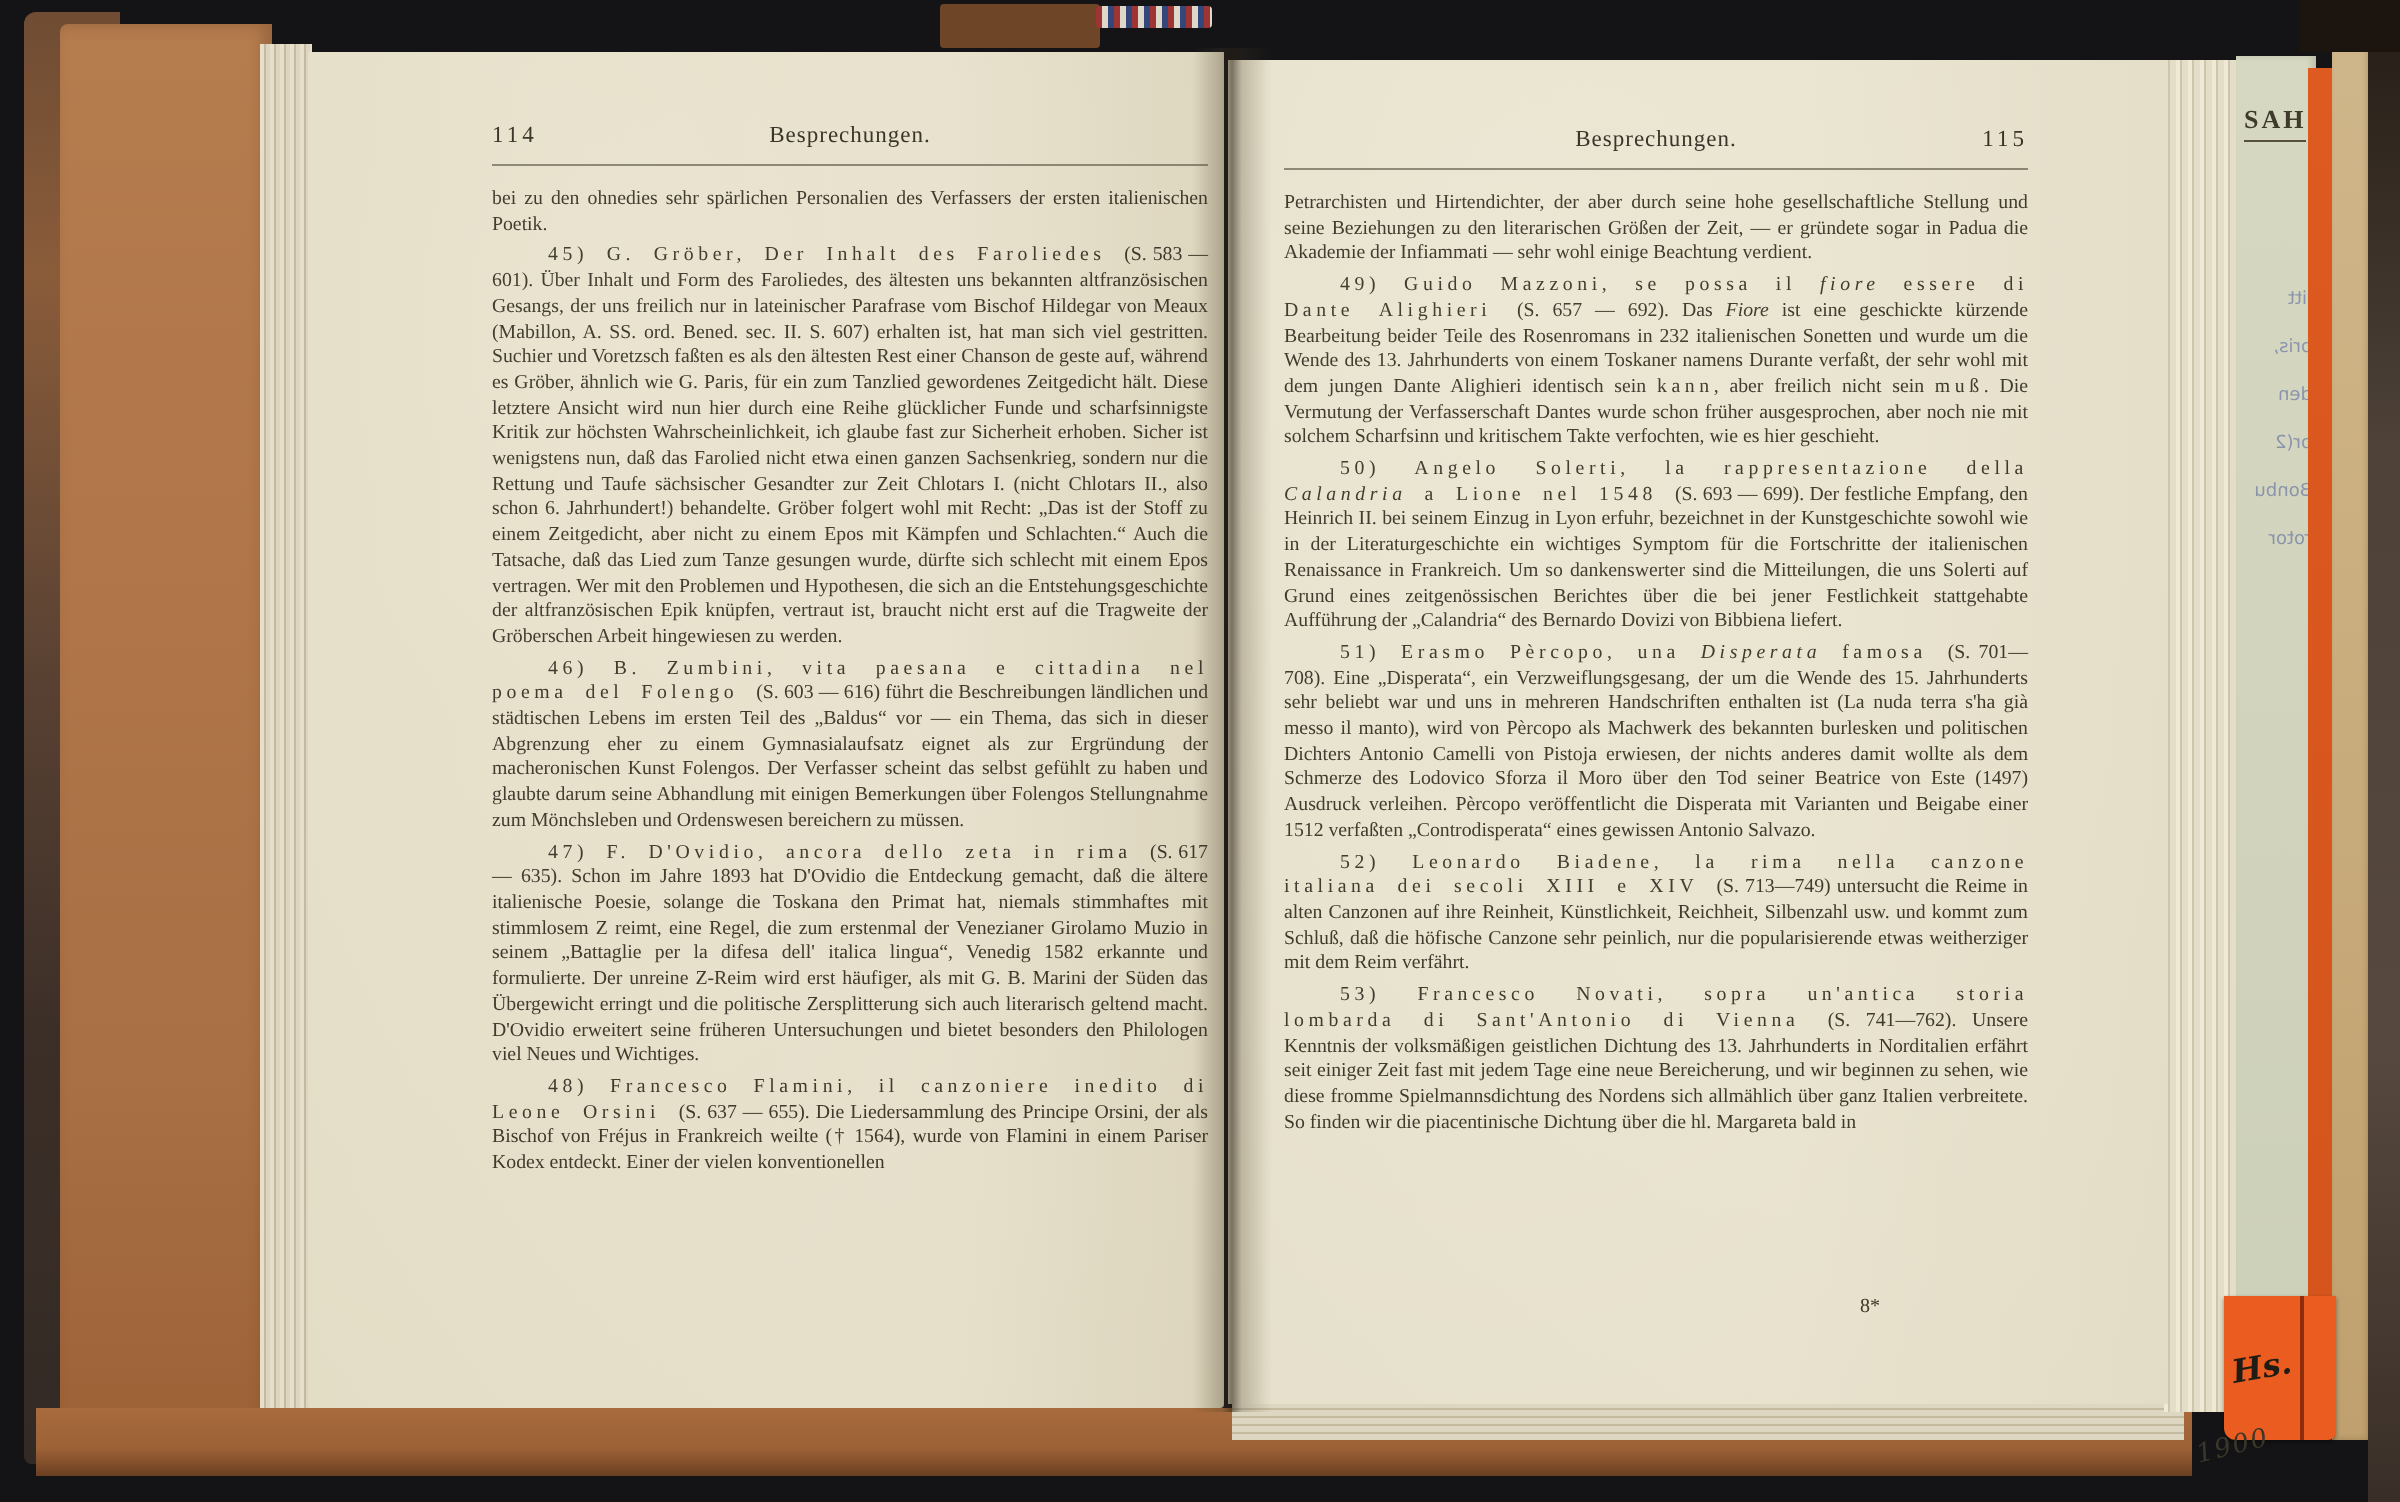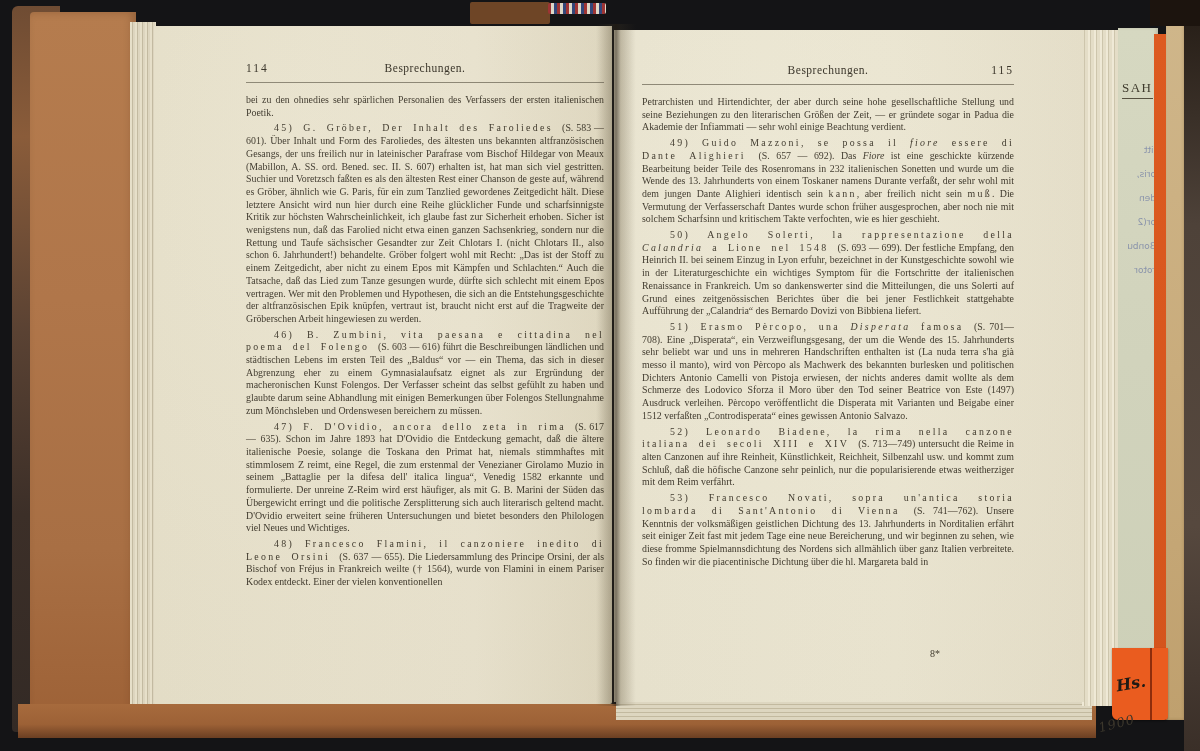--- a/index.html
+++ b/index.html
@@ -30,22 +30,22 @@
     background:repeating-linear-gradient(100deg,#a23232 0 3px,#e4ded0 3px 6px,#2f4173 6px 9px);
     border-radius:0 0 4px 4px;}
 
   
   .edge-stack-right{left:1082px;top:30px;width:38px;height:676px;
     background:repeating-linear-gradient(90deg,#efe9d6 0 2px,#cdc5ac 2px 3px,#e4ddc7 3px 6px);}
   .green-insert{left:1118px;top:28px;width:40px;height:664px;
     background:linear-gradient(180deg,#d6d8c1 0%,#d1d3bc 50%,#cdd0b8 100%);
     overflow:hidden;box-shadow:inset -2px 0 3px rgba(0,0,0,.12);}
   .insert-label{position:absolute;left:4px;top:24px;
-    font-family:"Liberation Serif",serif;font-weight:normal;font-size:13px;letter-spacing:1.5px;
-    color:#3e3a2c;border-bottom:1px solid #55503f;padding-bottom:2px;margin-top:28px;}
+    font-family:"Liberation Serif",serif;font-weight:bold;font-size:13px;letter-spacing:1.5px;
+    color:#3e3a2c;border-bottom:1px solid #55503f;padding-bottom:2px;}
   .ghost-lines{position:absolute;left:2px;top:110px;width:36px;
     transform:scaleX(-1);color:rgba(56,76,150,.48);
     font-family:"DejaVu Sans",sans-serif;font-size:9px;line-height:24px;
     filter:blur(.3px);}
   .orange-strip{left:1154px;top:34px;width:14px;height:648px;
     background:linear-gradient(180deg,#dd5a20 0%,#d4541c 100%);}
   .cover-edge-right{left:1166px;top:20px;width:20px;height:700px;
     background:linear-gradient(180deg,#cfb68a 0%,#c9ac7c 50%,#bfa06e 100%);
     box-shadow:inset -2px 0 3px rgba(80,50,20,.3);}
   .cover-right-dark{left:1184px;top:0;width:16px;height:751px;

